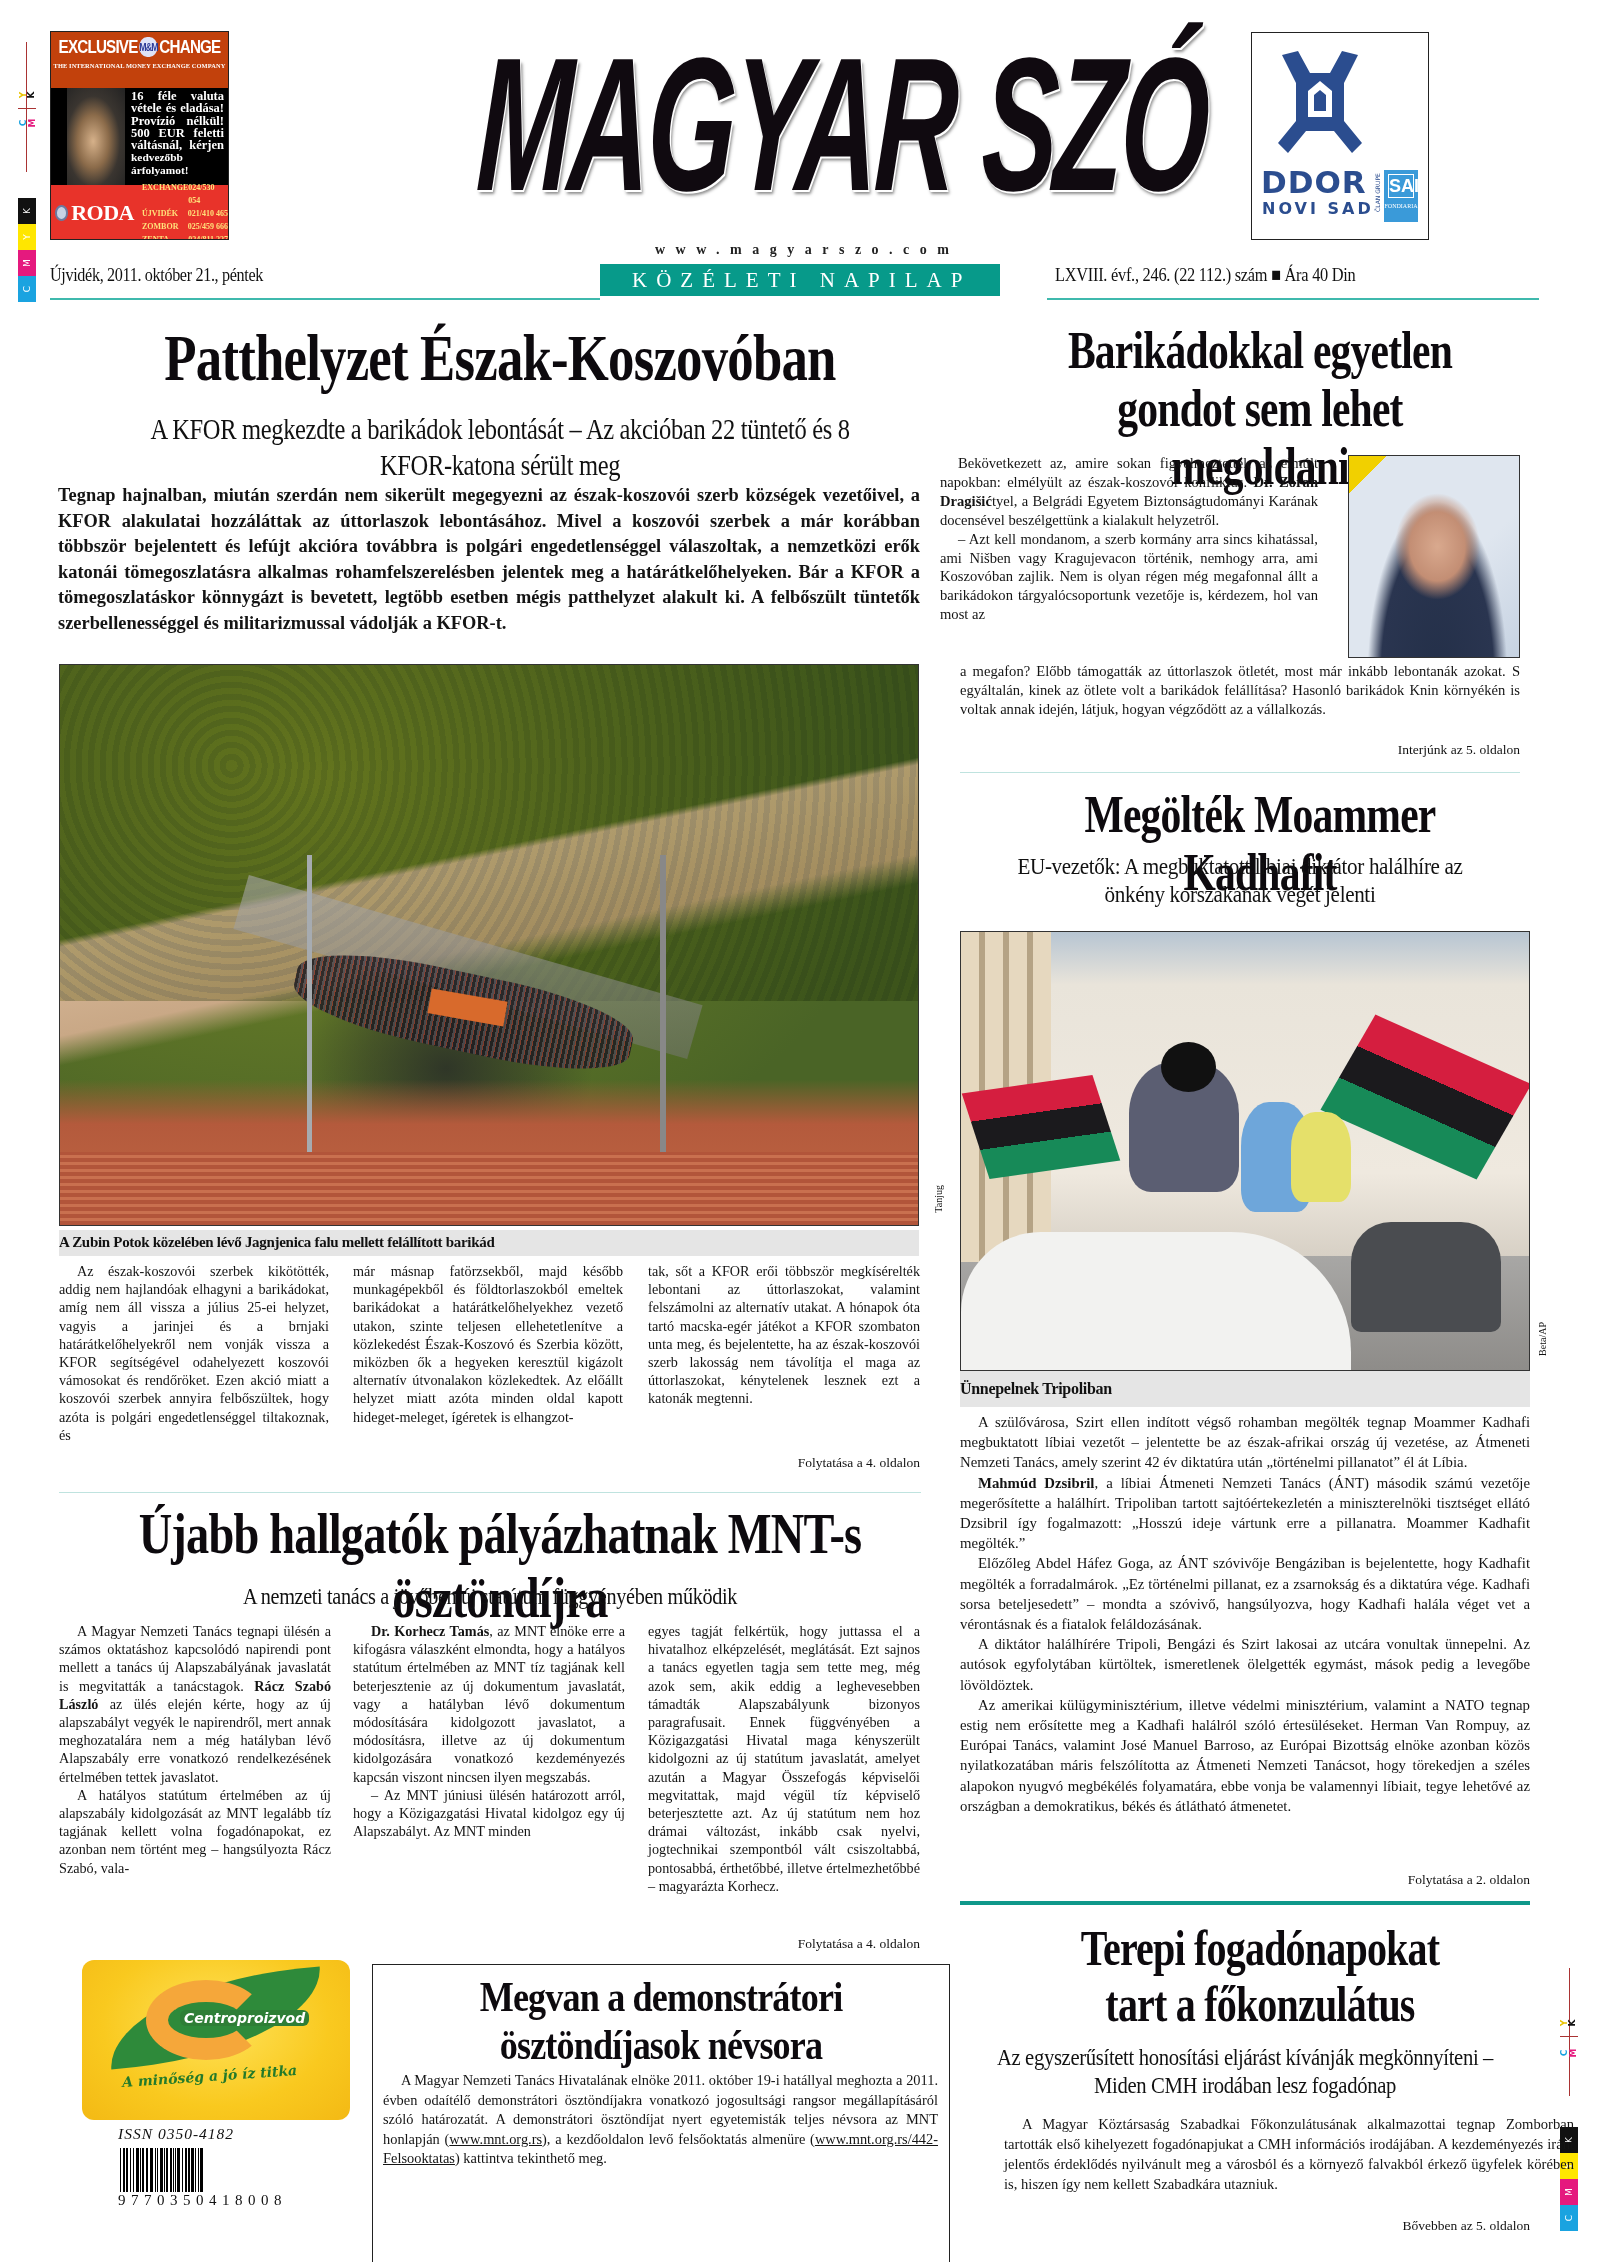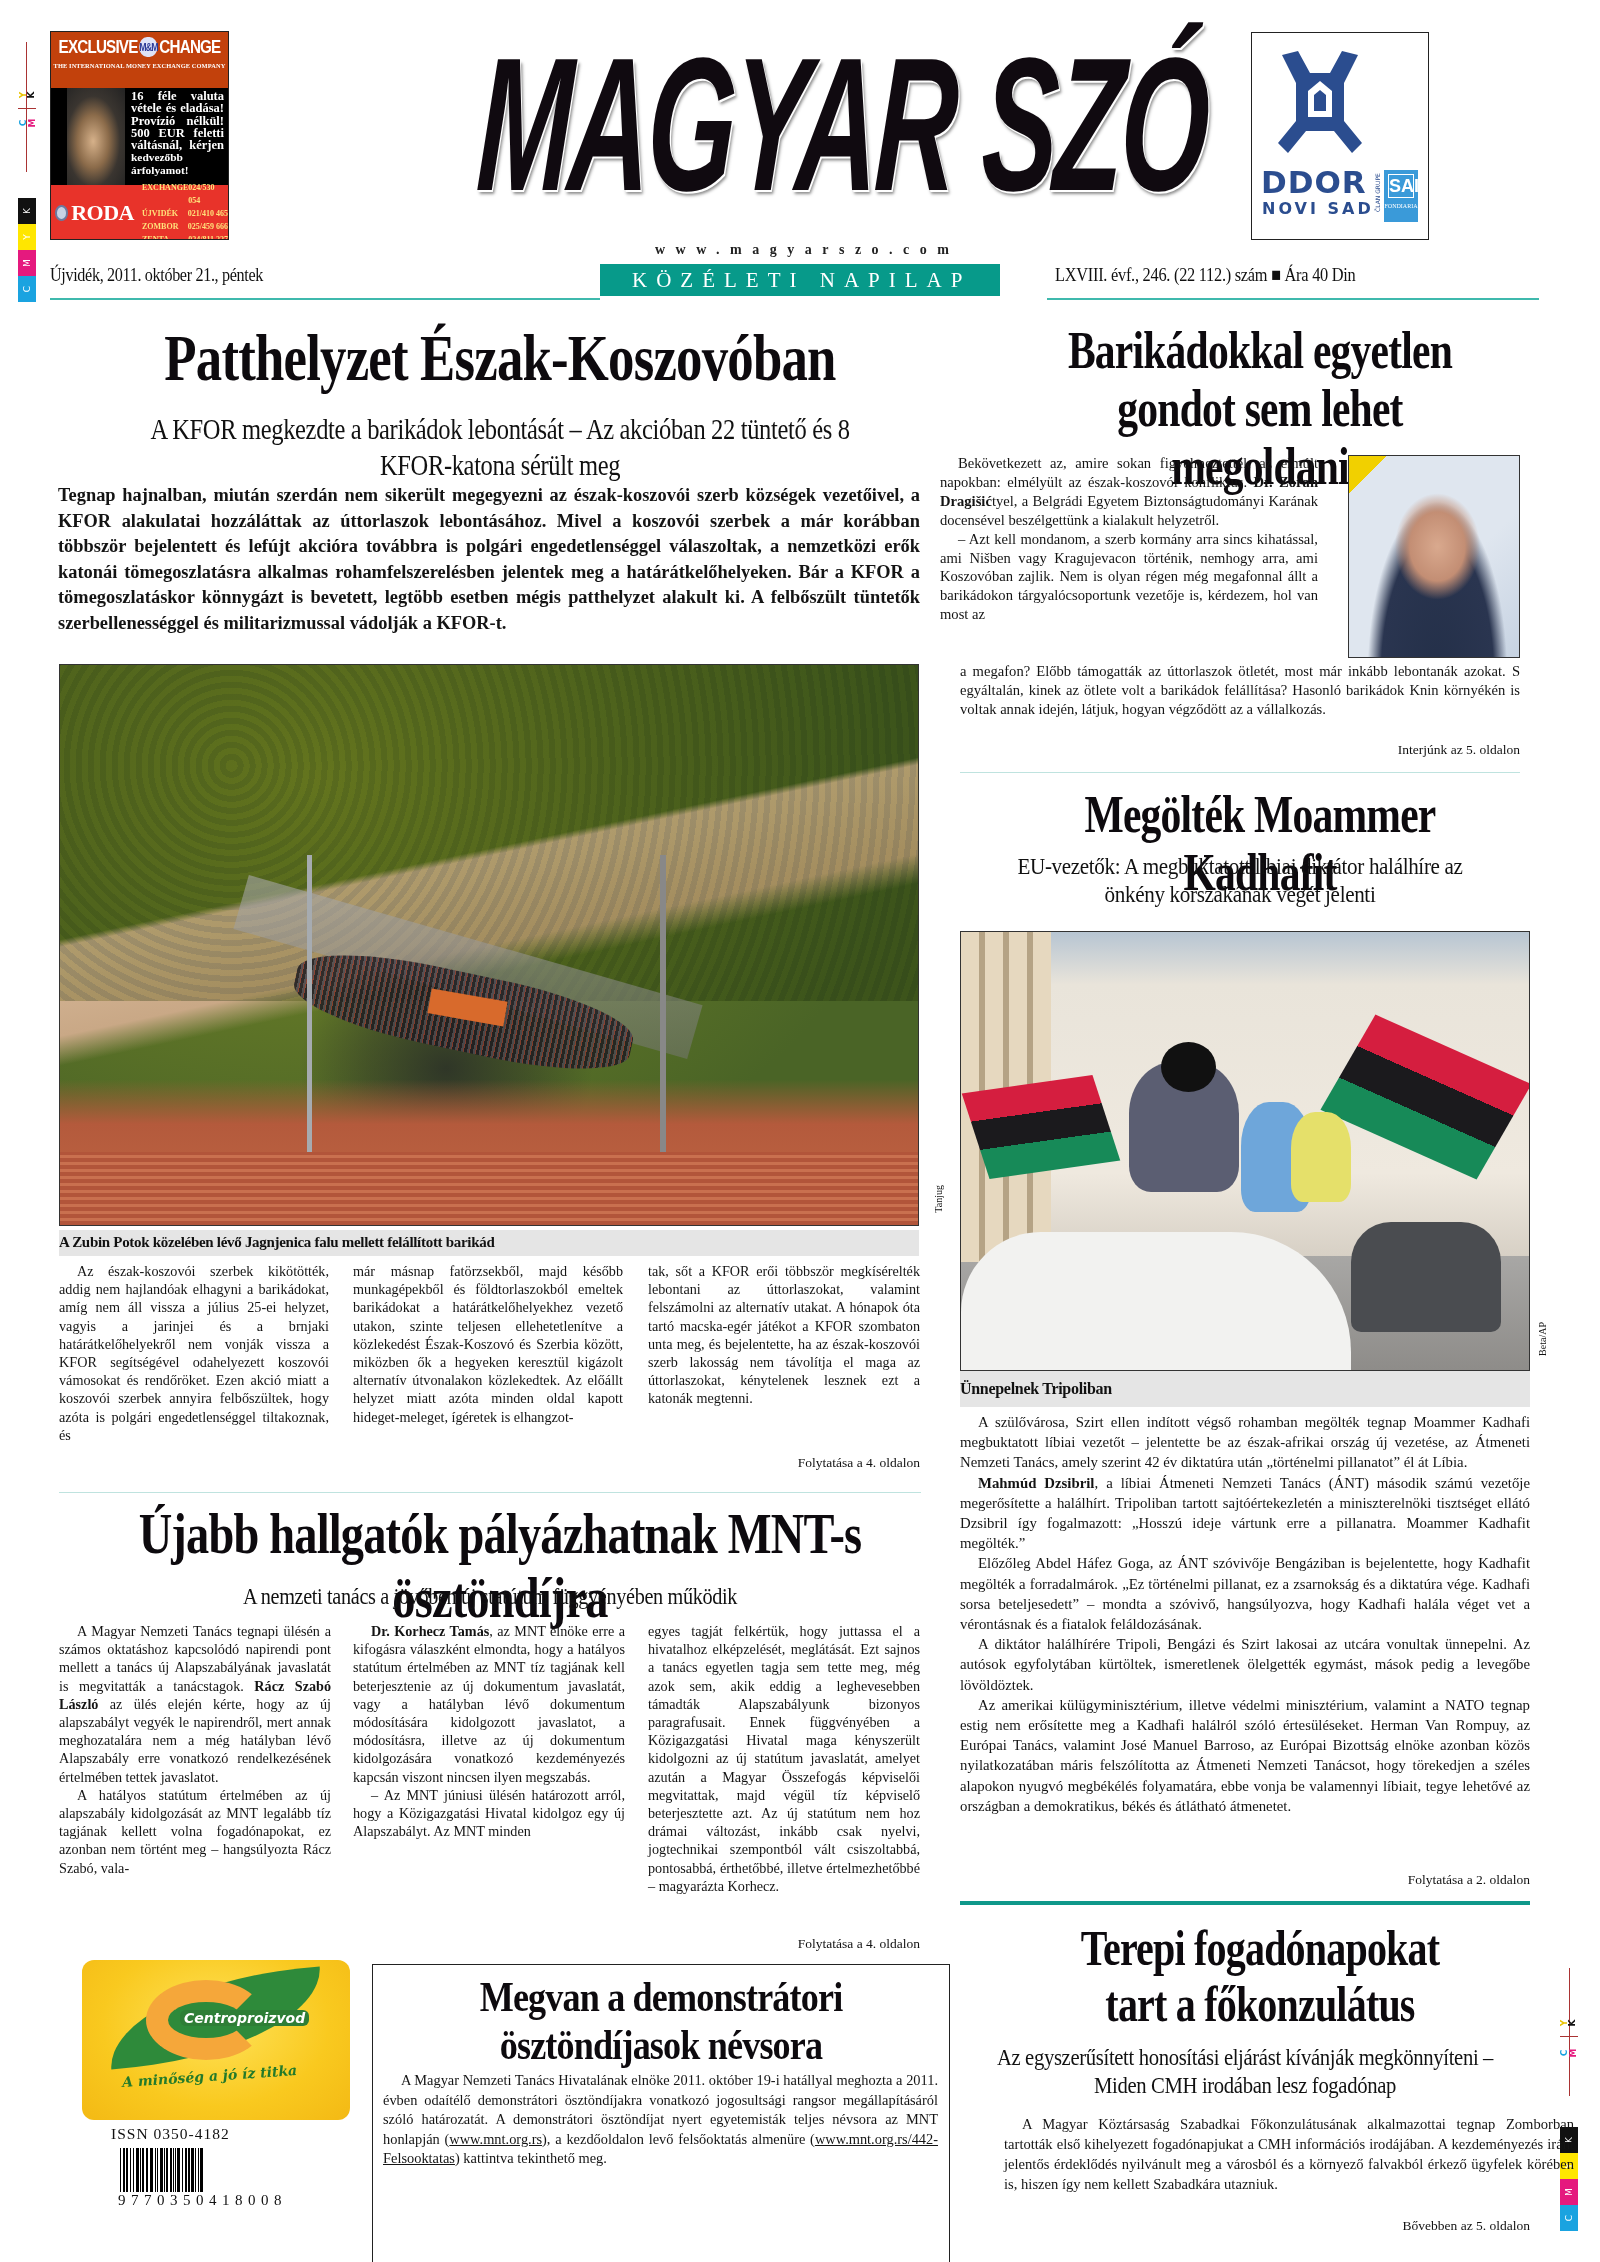--- a/index.html
+++ b/index.html
@@ -94,21 +94,21 @@
   .photo-tripoli .car2 { position: absolute; left: 390px; top: 290px; width: 150px; height: 110px; background: #4a4c50; border-radius: 40px 40px 10px 10px; }
   .photo-tripoli .person { position: absolute; border-radius: 40% 40% 20% 20%; }
 
   
   .ad-centro { left: 82px; top: 1960px; width: 268px; height: 160px; border-radius: 12px; background: radial-gradient(ellipse at 50% 40%, #ffe35a 0%, #f9c91f 60%, #f3b914 100%); overflow: hidden; }
   .ad-centro .leaf { position: absolute; left: 26px; top: 14px; width: 215px; height: 88px; background: #2e8a3a; border-radius: 100% 0 100% 0; transform: rotate(-4deg); }
   .ad-centro .cmark { position: absolute; left: 64px; top: 20px; width: 120px; height: 80px; border-radius: 50%; border: 22px solid #f5a73a; border-right-color: transparent; }
   .ad-centro .cname { position: absolute; left: 98px; top: 50px; color: #fff; font-family: "DejaVu Sans", sans-serif; font-weight: bold; font-style: italic; font-size: 14px; background: #2e7e36; padding: 0 4px; border-radius: 6px; }
   .ad-centro .slogan { position: absolute; left: 40px; top: 108px; color: #247a2a; font-family: "DejaVu Serif", serif; font-style: italic; font-weight: bold; font-size: 14px; transform: rotate(-4deg); }
 
-  .issn { left: 111px; top: 2125px; font-size: 15.5px; letter-spacing: 1px; }
+  .issn { left: 118px; top: 2125px; font-size: 15.5px; letter-spacing: 1px; font-style: italic; }
   .barcode { left: 120px; top: 2148px; width: 175px; height: 52px; display: flex; align-items: stretch; }
   .barcode span { display: block; background: #000; margin-right: 1px; }
   .barcode-num { left: 116px; top: 2192px; font-size: 15px; letter-spacing: 5.5px; background: #fff; padding: 0 2px; }
 
   .boxed { position: absolute; left: 372px; top: 1964px; width: 578px; height: 340px; border: 1px solid #222; }
   .link { text-decoration: underline; }
 </style>
 </head>
 <body>
 

